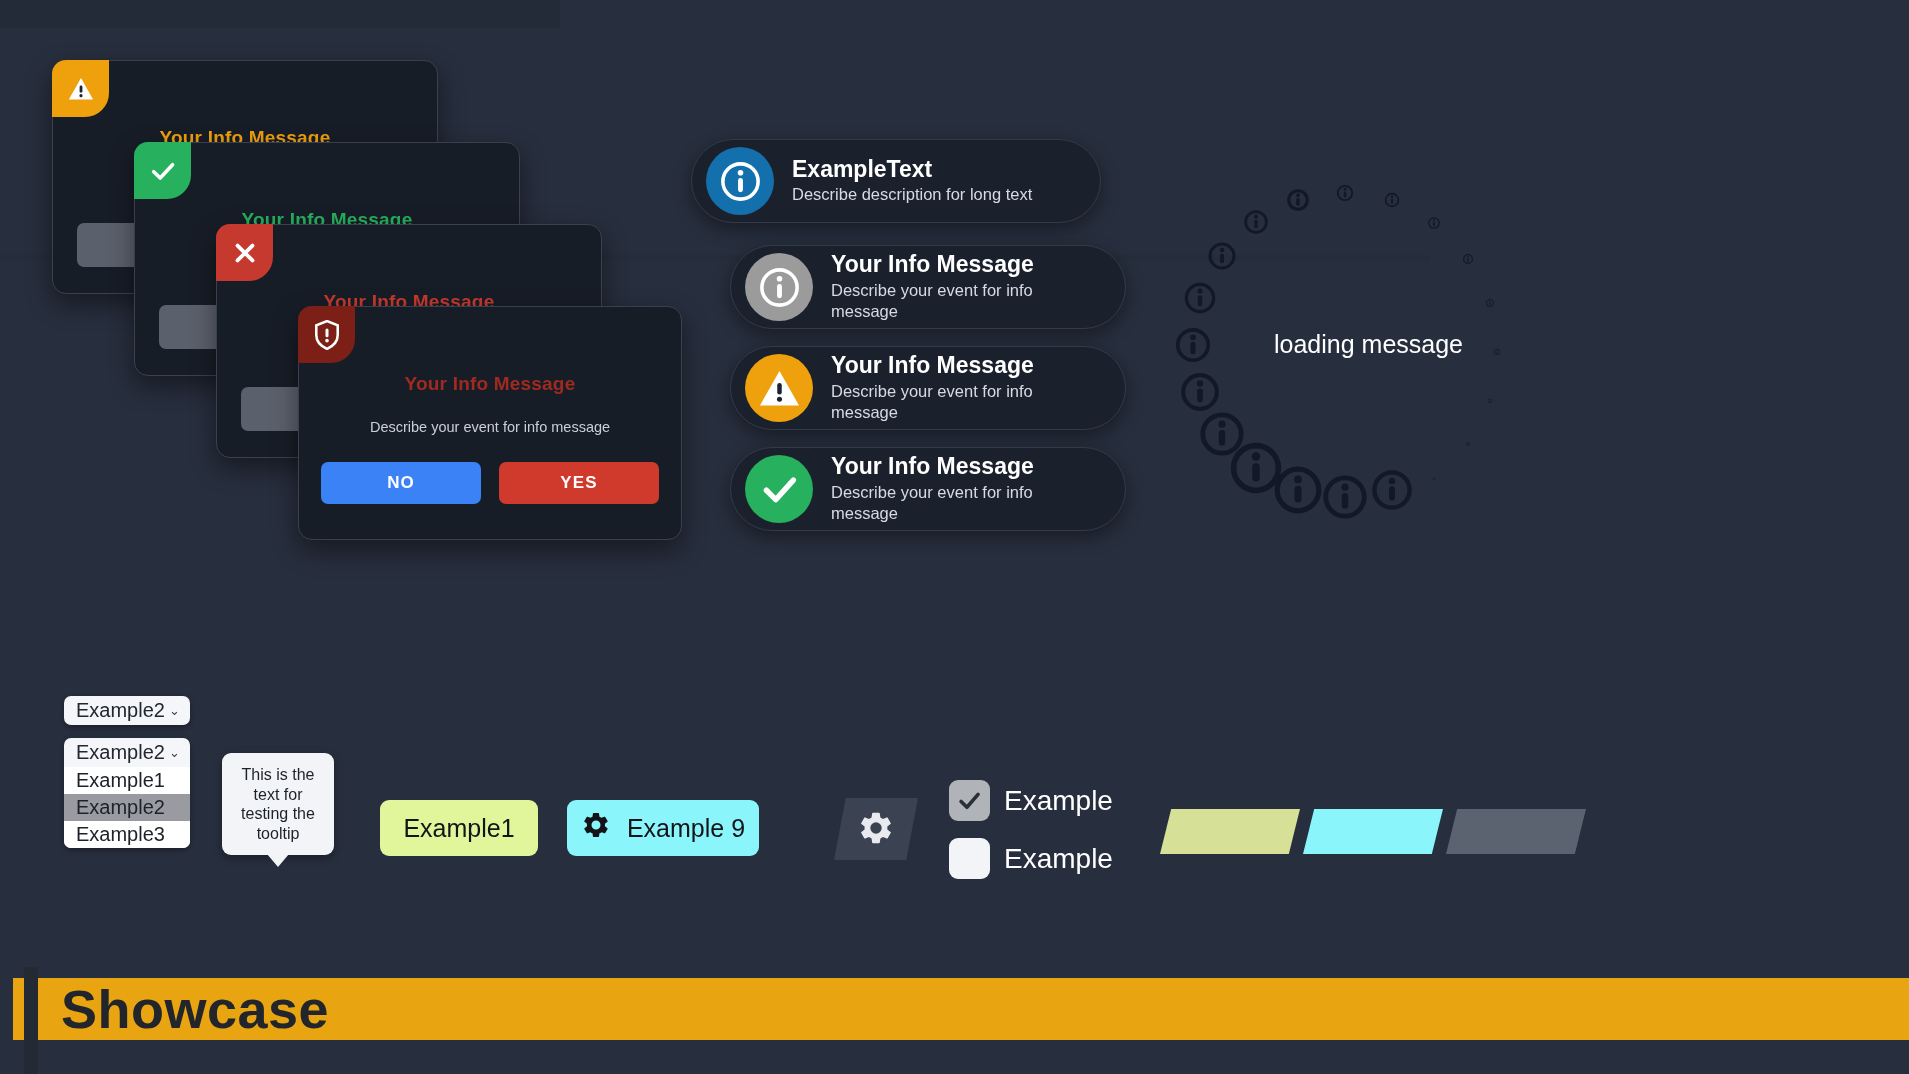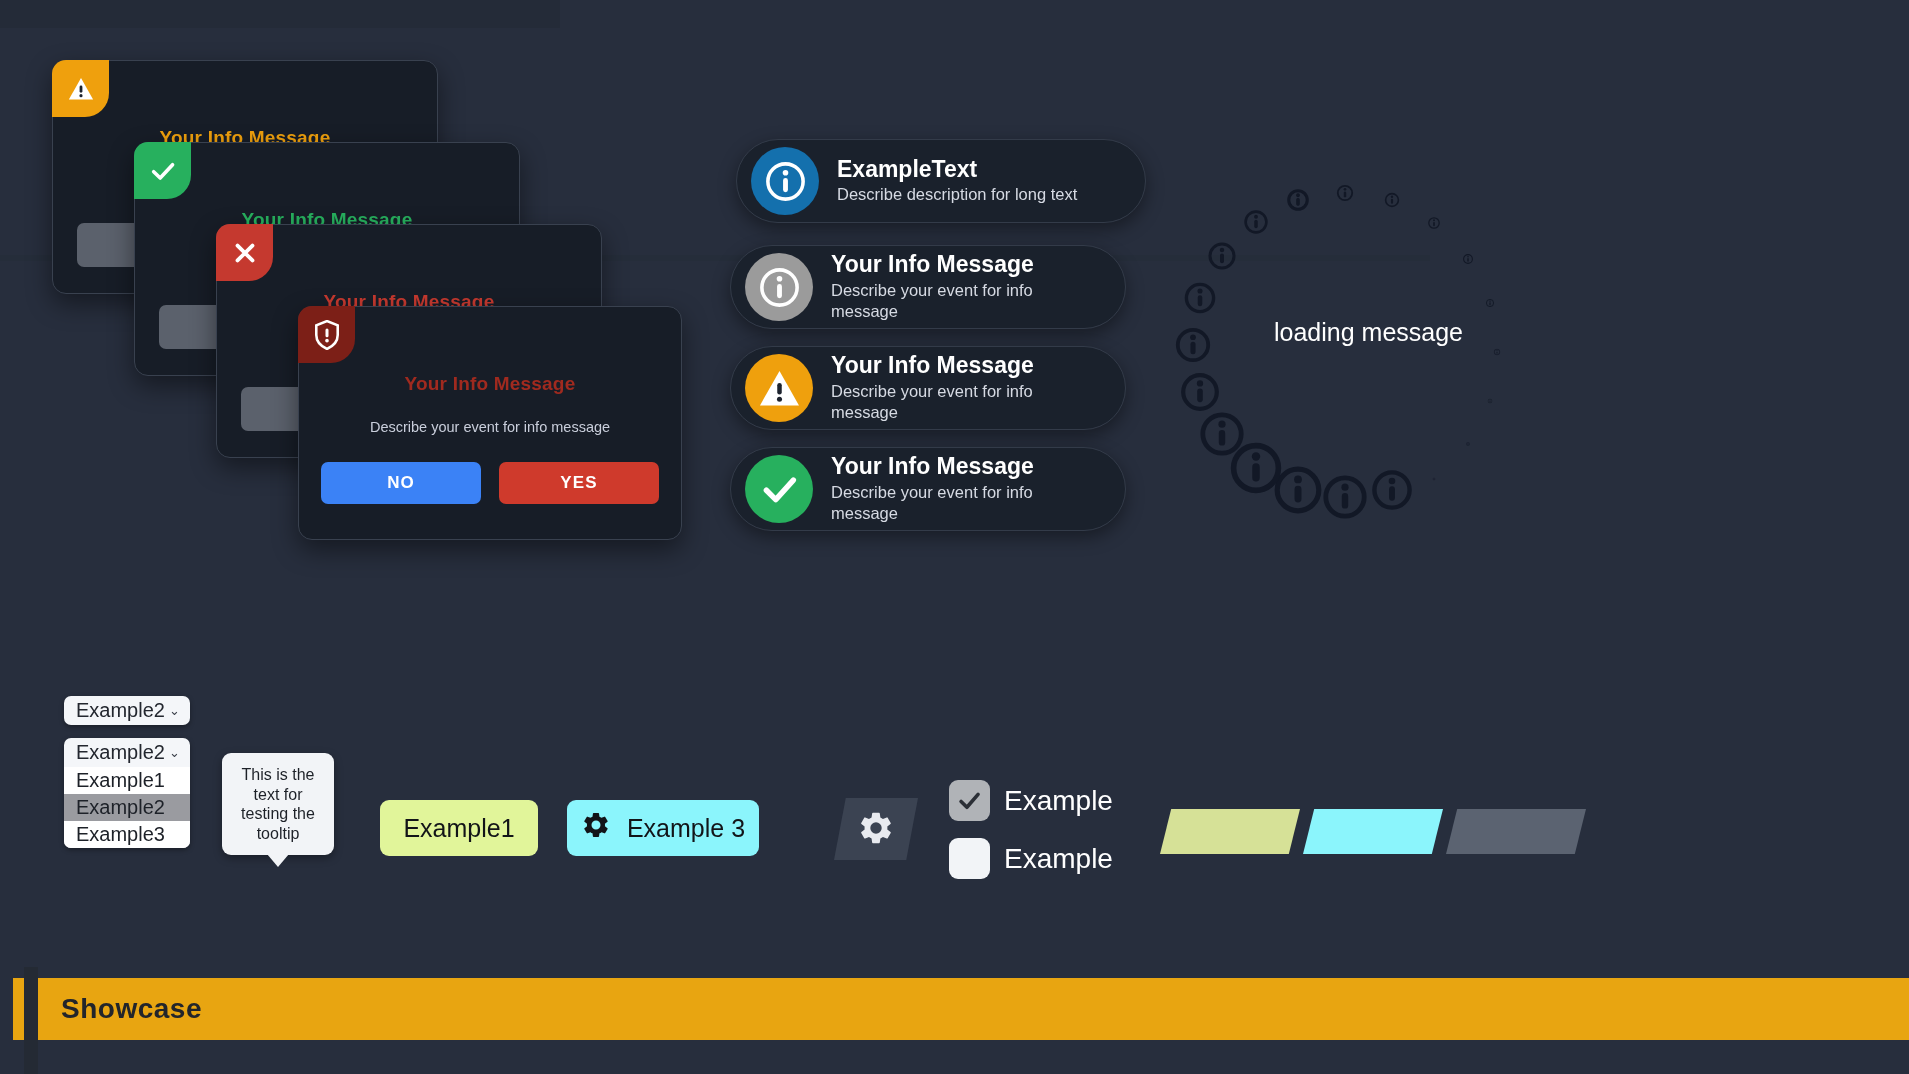--- a/index.html
+++ b/index.html
@@ -232,21 +232,21 @@
 
   
   #banner {
     position: absolute;
     display: flex;
     align-items: center;
     background: #e8a511;
   }
   #banner-title {
     color: #22252b;
-    font-size: 28px;
+    font-size: 54px;
     font-weight: bold;
     letter-spacing: .5px;
   }
   #banner-bar {
     position: absolute;
     background: #242a34;
   }
 </style>
 </head>
 <body>
@@ -298,21 +298,21 @@
     </div>
     <div class="dlg-title" id="confirm-title" style="top: 66px; color: rgb(160, 42, 31); font-size: 19px;">Your Info Message</div>
     <div class="dlg-body" id="confirm-body" style="top: 112px;">Describe your event for info message</div>
     <div class="dlg-btnrow" id="confirm-buttons" style="top: 155px;">
         <button class="dlg-btn no">NO</button>
         <button class="dlg-btn yes">YES</button>
       </div>
   </div>
 
   <div id="notifications-layer">
-      <div class="notif" style="left: 736px; top: 139px; width: 410px; height: 84px;">
+      <div class="notif" style="left: 691px; top: 139px; width: 410px; height: 84px;">
         <div class="notif-icon" style="width: 68px; height: 68px; background: rgb(20, 112, 173);">
           <svg width="45" height="45" viewBox="0 0 24 24">
             <circle cx="12" cy="12" r="9.4" fill="none" stroke="#ffffff" stroke-width="1.9"></circle>
             <circle cx="12" cy="7.3" r="1.5" fill="#ffffff"></circle>
             <rect x="10.7" y="10.1" width="2.6" height="7.6" rx="1.3" fill="#ffffff"></rect>
           </svg>
         </div>
         <div class="notif-text">
           <div class="notif-title">ExampleText</div>
           <div class="notif-desc">Describe description for long text</div>
@@ -457,21 +457,21 @@
           <circle cx="12" cy="12" r="9.6" fill="none" stroke="#121826" stroke-width="2.4"></circle>
           <circle cx="12" cy="7.1" r="1.8" fill="#121826"></circle>
           <rect x="10.4" y="10" width="3.2" height="7.8" rx="1.6" fill="#121826"></rect>
         </svg></div>
       <div class="spin-dot" style="left: -46.9706px; top: -144.561px; width: 24px; height: 24px;"><svg width="24" height="24" viewBox="0 0 24 24">
           <circle cx="12" cy="12" r="9.6" fill="none" stroke="#121826" stroke-width="2.4"></circle>
           <circle cx="12" cy="7.1" r="1.8" fill="#121826"></circle>
           <rect x="10.4" y="10" width="3.2" height="7.8" rx="1.6" fill="#121826"></rect>
         </svg></div>
     </div>
-  <div id="loading-label" style="left: 1274px; top: 318px;">loading message</div>
+  <div id="loading-label" style="left: 1274px; top: 330px;">loading message</div>
 
   <div id="selects-layer">
       <div class="select-box" style="left: 64px; top: 696px; min-width: 122px; z-index: 39;">
         <div class="select-head">
           <span>Example2</span>
           <span class="select-caret">⌄</span>
         </div>
       </div>
       <div class="select-box" style="left: 64px; top: 738px; min-width: 122px; z-index: 40;">
         <div class="select-head">
@@ -491,21 +491,21 @@
   <button id="btn-example1" class="flat-btn" style="left: 380px; top: 800px; width: 158px; height: 56px;">
     <span>Example1</span>
   </button>
 
   <button id="btn-example2" class="flat-btn" style="left: 567px; top: 800px; width: 192px; height: 56px;">
     <span class="gear">
       <svg width="30" height="30" viewBox="0 0 24 24">
         <path fill="#121418" d="M19.14 12.94a7.5 7.5 0 0 0 .05-.94 7.5 7.5 0 0 0-.05-.94l2.03-1.58a.5.5 0 0 0 .12-.62l-1.92-3.32a.5.5 0 0 0-.6-.22l-2.39.96a7.2 7.2 0 0 0-1.62-.94l-.36-2.54a.5.5 0 0 0-.5-.42h-3.84a.5.5 0 0 0-.5.42l-.36 2.54c-.59.24-1.13.56-1.62.94l-2.39-.96a.5.5 0 0 0-.6.22L2.67 8.86a.5.5 0 0 0 .12.62l2.03 1.58a7.5 7.5 0 0 0 0 1.88l-2.03 1.58a.5.5 0 0 0-.12.62l1.92 3.32c.12.22.38.3.6.22l2.39-.96c.49.38 1.03.7 1.62.94l.36 2.54c.04.24.25.42.5.42h3.84c.25 0 .46-.18.5-.42l.36-2.54c.59-.24 1.13-.56 1.62-.94l2.39.96c.22.08.48 0 .6-.22l1.92-3.32a.5.5 0 0 0-.12-.62ZM12 15.6A3.6 3.6 0 1 1 15.6 12 3.6 3.6 0 0 1 12 15.6Z"></path>
       </svg>
     </span>
-    <span>Example 3</span>
+    <span>Example 9</span>
   </button>
 
   <button id="btn-gear" style="left: 834px; top: 798px; width: 84px; height: 62px;">
     <span>
       <svg width="38" height="38" viewBox="0 0 24 24">
         <path fill="#e8eaef" d="M19.14 12.94a7.5 7.5 0 0 0 .05-.94 7.5 7.5 0 0 0-.05-.94l2.03-1.58a.5.5 0 0 0 .12-.62l-1.92-3.32a.5.5 0 0 0-.6-.22l-2.39.96a7.2 7.2 0 0 0-1.62-.94l-.36-2.54a.5.5 0 0 0-.5-.42h-3.84a.5.5 0 0 0-.5.42l-.36 2.54c-.59.24-1.13.56-1.62.94l-2.39-.96a.5.5 0 0 0-.6.22L2.67 8.86a.5.5 0 0 0 .12.62l2.03 1.58a7.5 7.5 0 0 0 0 1.88l-2.03 1.58a.5.5 0 0 0-.12.62l1.92 3.32c.12.22.38.3.6.22l2.39-.96c.49.38 1.03.7 1.62.94l.36 2.54c.04.24.25.42.5.42h3.84c.25 0 .46-.18.5-.42l.36-2.54c.59-.24 1.13-.56 1.62-.94l2.39.96c.22.08.48 0 .6-.22l1.92-3.32a.5.5 0 0 0-.12-.62ZM12 15.6A3.6 3.6 0 1 1 15.6 12 3.6 3.6 0 0 1 12 15.6Z"></path>
       </svg>
     </span>
   </button>
 

